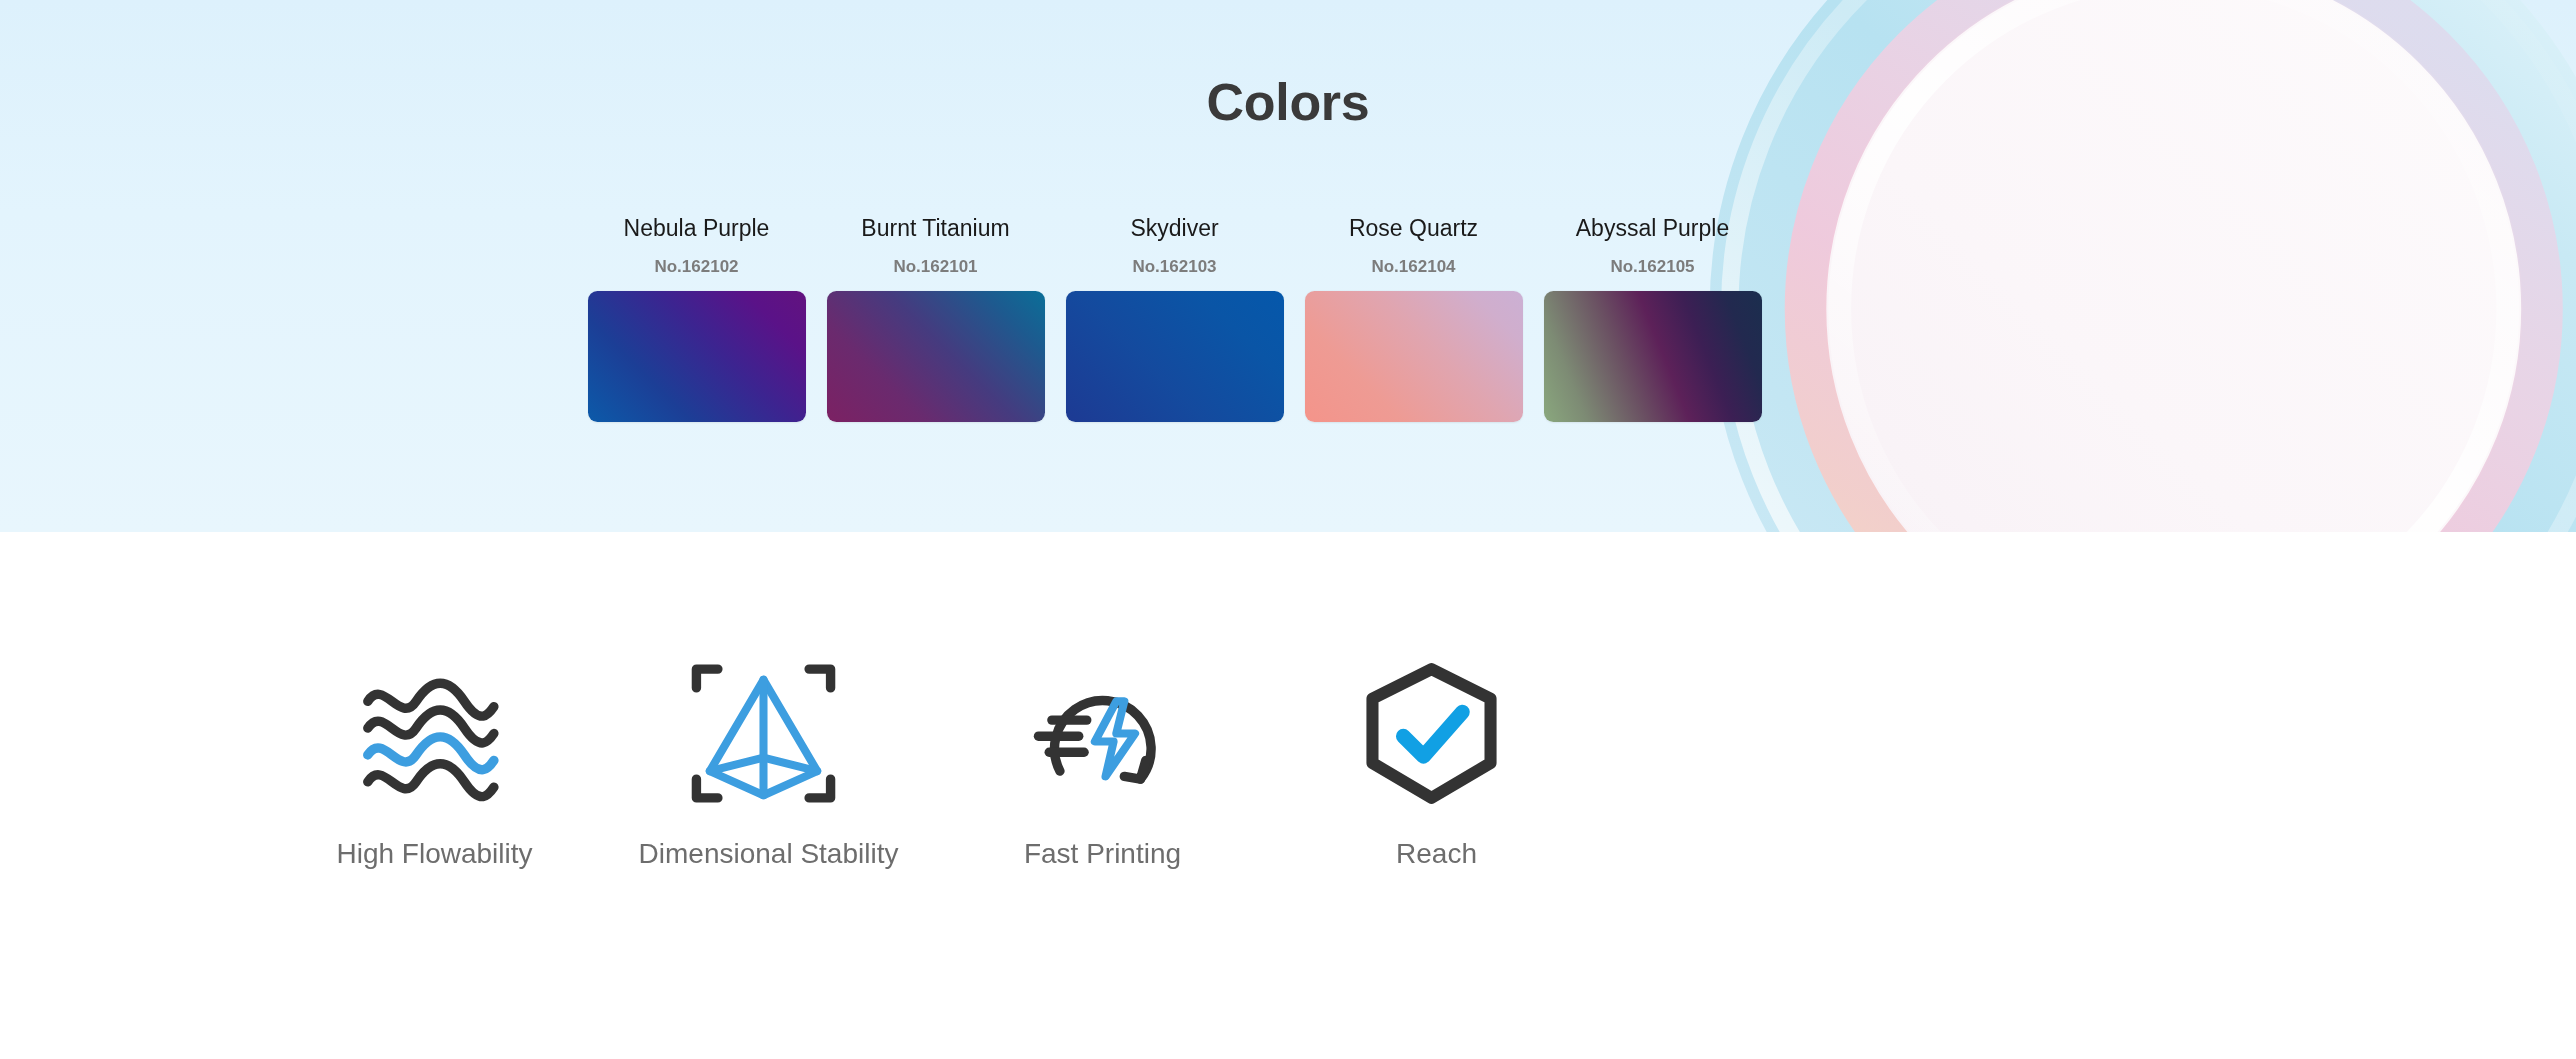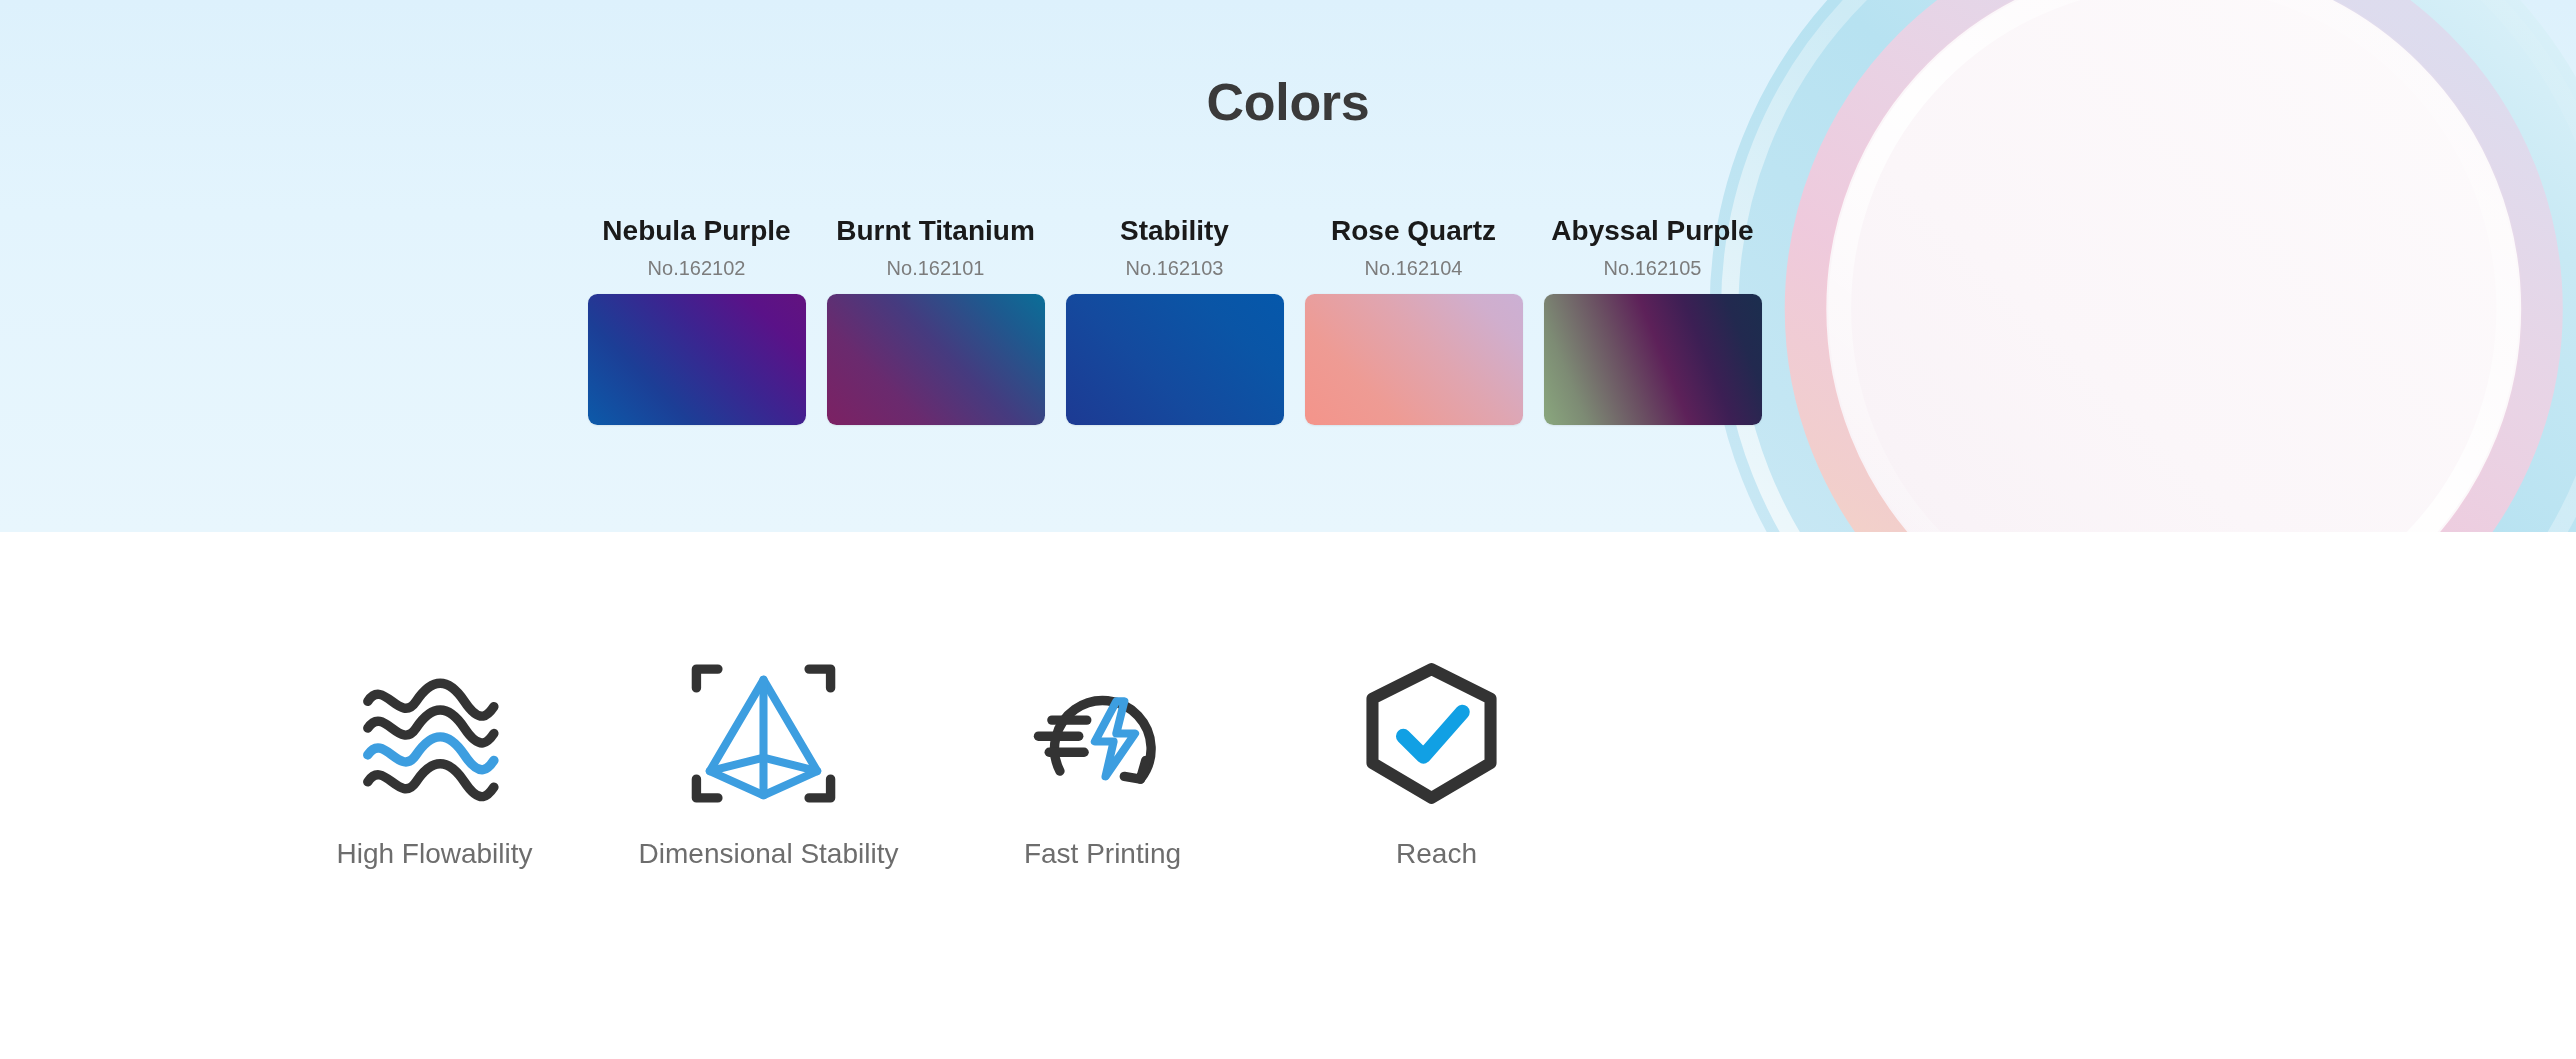--- a/index.html
+++ b/index.html
@@ -60,30 +60,30 @@
     display: flex;
     align-items: flex-start;
   }
   .swatch-card {
     width: 239px;
     display: flex;
     flex-direction: column;
     align-items: center;
   }
   .swatch-name {
-    font-size: 28px;
-    font-weight: 700;
+    font-size: 23px;
+    font-weight: 400;
     color: #1a1a1a;
     line-height: 1.15;
     white-space: nowrap;
   }
   .swatch-code {
-    margin-top: 10px;
-    font-size: 20px;
-    font-weight: 400;
+    margin-top: 16px;
+    font-size: 17px;
+    font-weight: 700;
     color: #7c7c7c;
     white-space: nowrap;
   }
   .swatch-chip {
     margin-top: 13.4px;
     width: 218px;
     height: 131px;
     border-radius: 9.4px;
     box-shadow: 0 0.7px 2px rgba(0,0,0,0.07);
   }
@@ -198,21 +198,21 @@
         <div class="swatch-chip" style="background: linear-gradient(45deg, rgb(12, 90, 169) 0%, rgb(28, 62, 150) 30%, rgb(60, 36, 144) 58%, rgb(90, 18, 136) 82%, rgb(98, 19, 127) 100%);"></div>
       </div>
 
       <div class="swatch-card">
         <div class="swatch-name">Burnt Titanium</div>
         <div class="swatch-code">No.162101</div>
         <div class="swatch-chip" style="background: linear-gradient(45deg, rgb(124, 33, 99) 0%, rgb(106, 42, 110) 28%, rgb(69, 59, 127) 55%, rgb(29, 90, 143) 82%, rgb(10, 111, 152) 100%);"></div>
       </div>
 
       <div class="swatch-card">
-        <div class="swatch-name">Stability</div>
+        <div class="swatch-name">Skydiver</div>
         <div class="swatch-code">No.162103</div>
         <div class="swatch-chip" style="background: linear-gradient(45deg, rgb(29, 58, 147) 0%, rgb(20, 74, 158) 40%, rgb(10, 85, 166) 75%, rgb(5, 88, 171) 100%);"></div>
       </div>
 
       <div class="swatch-card">
         <div class="swatch-name">Rose Quartz</div>
         <div class="swatch-code">No.162104</div>
         <div class="swatch-chip" style="background: linear-gradient(45deg, rgb(244, 148, 138) 0%, rgb(238, 155, 148) 28%, rgb(224, 165, 176) 58%, rgb(208, 174, 205) 85%, rgb(203, 176, 212) 100%);"></div>
       </div>
 

